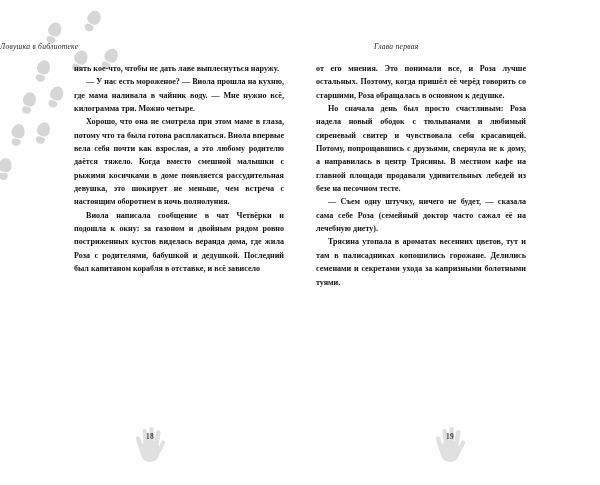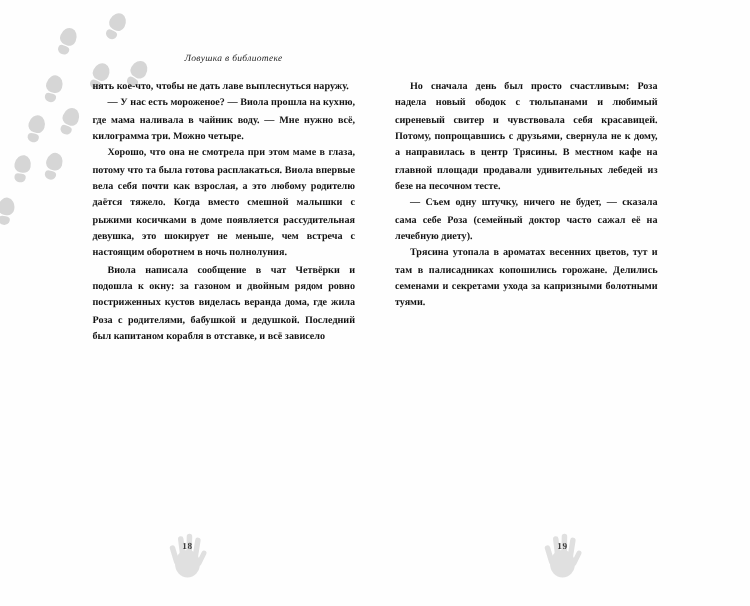--- a/index.html
+++ b/index.html
@@ -74,21 +74,21 @@
 
   .running-head {
     position: absolute;
     top: 42px;
     font-style: italic;
     font-size: 7.6px;
     letter-spacing: 0.25px;
     color: #1d1d1d;
     white-space: nowrap;
   }
-  .page-left .running-head  { left: 0; width: 226px; text-align: right; }
+  .page-left .running-head  { left: 0; width: 226px; }
   .page-right .running-head { left: 74px; width: 226px; text-align: left; }
 
   .textblock {
     position: absolute;
     top: 62px;
     width: 210px;
     font-size: 8.1px;
     line-height: 13.35px;
     text-align: justify;
     text-justify: inter-word;
@@ -199,22 +199,24 @@
           <rect x="21.8" y="7" width="4.4" height="21" rx="2.2" transform="rotate(9 24 17.5)"></rect>
           <rect x="26.2" y="17" width="4.0" height="13" rx="2.0" transform="rotate(26 28.2 23.5)"></rect>
         </g>
       </svg>
       <div class="folio-num">18</div>
     </div>
   </div>
 
   <div class="page page-right">
 
+    <div class="running-head">Глава первая</div>
 
     <div class="textblock">
+      <p class="cont">от его мнения. Это понимали все, и Роза лучше остальных. Поэтому, когда пришёл её черёд говорить со старшими, Роза обращалась в основном к дедушке.</p>
       <p>Но сначала день был просто счастливым: Роза надела новый ободок с тюльпанами и любимый сиреневый свитер и чувствовала себя красавицей. Потому, попрощавшись с друзьями, свернула не к дому, а направилась в центр Трясины. В местном кафе на главной площади продавали удивительных лебедей из безе на песочном тесте.</p>
       <p>— Съем одну штучку, ничего не будет, — сказала сама себе Роза (семейный доктор часто сажал её на лечебную диету).</p>
       <p>Трясина утопала в ароматах весенних цветов, тут и там в палисадниках копошились горожане. Делились семенами и секретами ухода за капризными болотными туями.</p>
     </div>
 
     <div class="folio-wrap">
       <svg class="folio-hand handprint" viewBox="0 0 34 40">
         <g fill="#e0e0e0">
           <ellipse cx="17" cy="28" rx="10" ry="11"></ellipse>
           <rect x="4.5" y="13" width="4.4" height="16" rx="2.2" transform="rotate(-17 6.7 21)"></rect>

